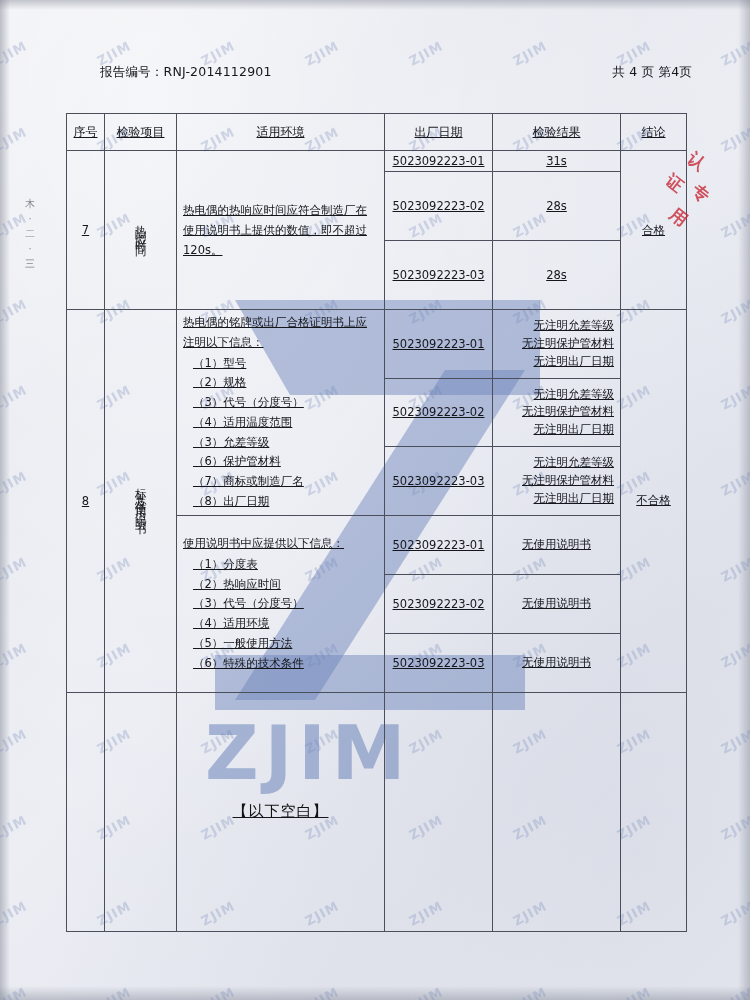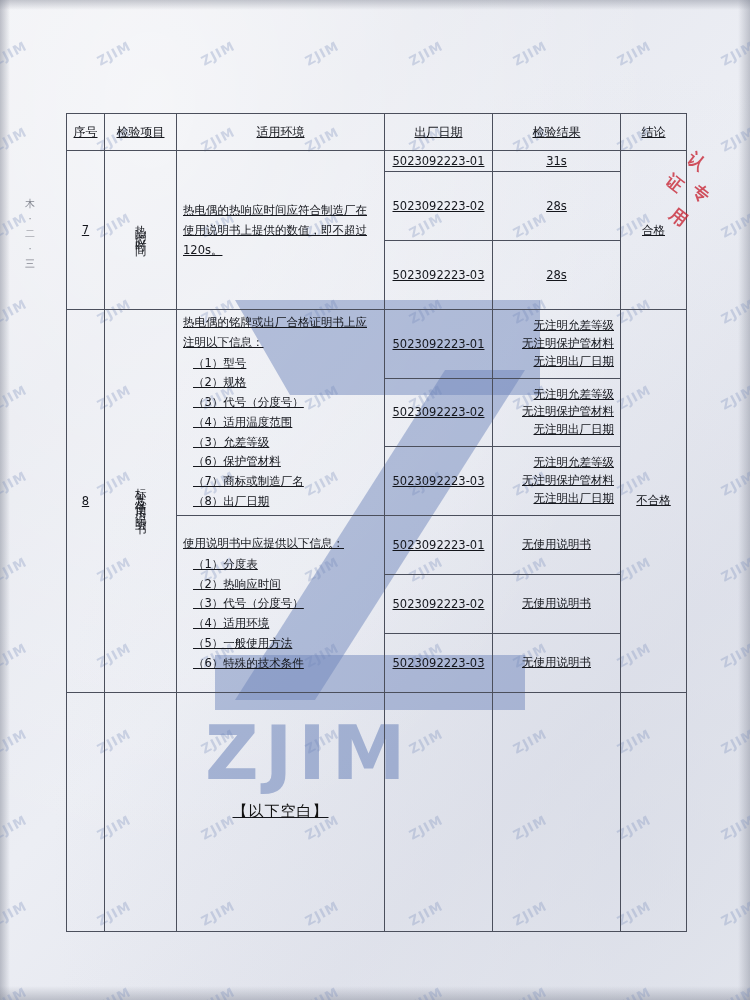--- a/index.html
+++ b/index.html
@@ -341,20 +341,26 @@
     <svg width="360" height="470" viewBox="0 0 360 470" xmlns="http://www.w3.org/2000/svg">
       <g fill="rgba(108,132,186,0.48)">
         <polygon points="40,0 345,0 345,52 150,52 345,52 345,95 95,95"></polygon>
         <polygon points="250,70 330,70 120,400 40,400"></polygon>
         <polygon points="20,355 330,355 330,410 20,410"></polygon>
       </g>
     </svg>
   </div>
   <div class="wm-big-text">ZJIM</div>
 
+  <div class="hdr">
+    <div class="rep">
+      <span>报告编号：</span><span>RNJ-2014112901</span>
+    </div>
+    <div class="pg">共 4 页  第4页</div>
+  </div>
 
   <div class="side-marks">木 · 二 · 三</div>
 
   <div class="seal">
     <span style="left:44px; top:2px;  transform: rotate(38deg);">认</span>
     <span style="left:22px; top:24px; transform: rotate(38deg);">证</span>
     <span style="left:48px; top:34px; transform: rotate(38deg);">专</span>
     <span style="left:26px; top:58px; transform: rotate(38deg);">用</span>
   </div>
 

